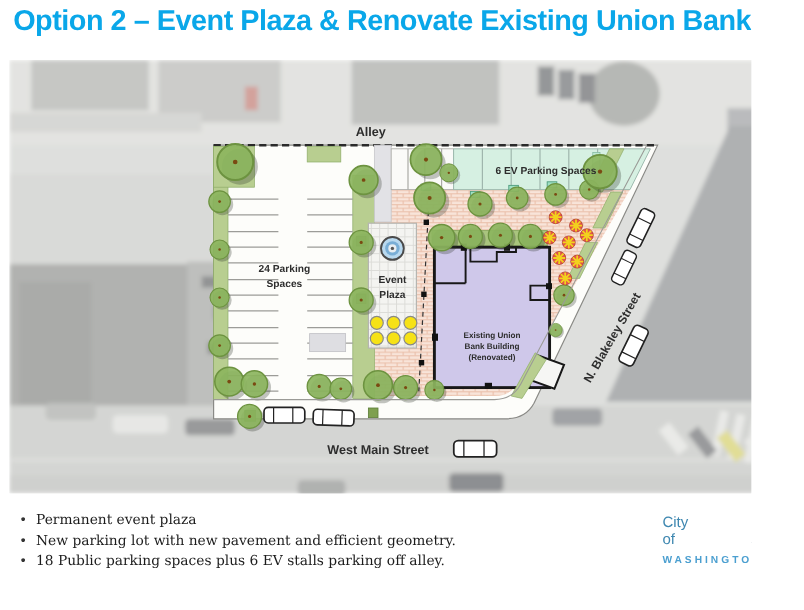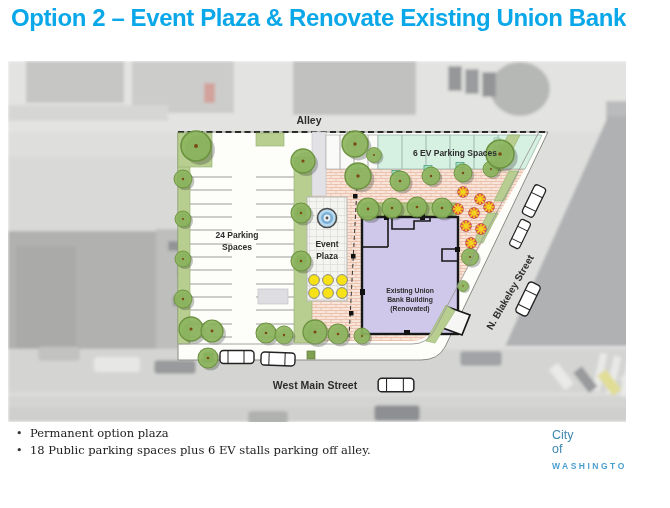--- a/index.html
+++ b/index.html
@@ -1,21 +1,21 @@
 <!DOCTYPE html>
 <html><head>
 <meta charset="utf-8">
 <style>
   html,body{margin:0;padding:0;background:#fff;}
   .page{position:relative;width:626px;height:508px;background:#ffffff;overflow:hidden;
         font-family:"Liberation Sans",sans-serif;}
   .title{position:absolute;left:11px;top:4px;width:650px;
          font-family:"Liberation Sans",sans-serif;font-weight:bold;font-size:24px;
          letter-spacing:-0.4px;color:#0aa7e9;white-space:nowrap;}
-  .map-wrap{position:absolute;left:8px;top:61px;width:654px;height:361px;}
+  .map-wrap{position:absolute;left:8px;top:50px;width:654px;height:361px;}
   .m-label{font-family:"Liberation Sans",sans-serif;fill:#2d2d2d;}
   .bullets{position:absolute;left:14px;top:427px;width:510px;list-style:none;margin:0;padding:0;
            font-family:"DejaVu Serif",serif;font-size:11.5px;color:#1c1c1c;}
   .bullets li{position:relative;padding-left:16px;margin-bottom:3.5px;line-height:13.5px;}
   .bullets li:before{content:"\2022";position:absolute;left:2px;top:0;font-size:11px;color:#333;}
   .logo{position:absolute;left:552px;top:428px;width:110px;}
   .logo-top{display:flex;align-items:flex-end;gap:46px;}
   .logo-cityof{font-size:12.5px;color:#3e87b0;margin-right:4px;padding-bottom:3px;}
   .logo-name{font-family:"DejaVu Serif",serif;font-weight:bold;font-size:19px;
              color:#223c5e;letter-spacing:0.5px;line-height:21px;}
@@ -277,21 +277,22 @@
       <text class="m-label" x="402" y="232" font-size="6.8" font-weight="700" text-anchor="middle">Existing Union</text>
       <text class="m-label" x="402" y="241" font-size="6.8" font-weight="700" text-anchor="middle">Bank Building</text>
       <text class="m-label" x="402" y="250" font-size="6.8" font-weight="700" text-anchor="middle">(Renovated)</text>
       <text class="m-label" x="307" y="328" font-size="10.5" font-weight="700" text-anchor="middle">West Main Street</text>
       <text class="m-label" font-size="10" font-weight="700" text-anchor="middle" transform="translate(505,233) rotate(-60)">N. Blakeley Street</text>
     </g>
   </svg>
   </div>
 
   <ul class="bullets">
-    <li>Permanent option  plaza</li>
+    <li>Permanent event  plaza</li>
+    <li>New parking lot with new pavement and efficient geometry.</li>
     <li>18 Public parking spaces plus 6 EV stalls parking off alley.</li>
   </ul>
 
   <div class="logo">
     <div class="logo-top">
       <span class="logo-cityof">City of</span>
       <svg width="58" height="28" viewBox="0 0 58 28">
         <polyline points="3,26 21,5 39,26" fill="none" stroke="#223c5e" stroke-width="3" stroke-linejoin="round"></polyline>
         <polyline points="12,26 20,17 28,26" fill="none" stroke="#6fb0d8" stroke-width="2.4" stroke-linejoin="round"></polyline>
         <polyline points="27,26 39,11 53,26" fill="none" stroke="#5aa0cf" stroke-width="2.8" stroke-linejoin="round"></polyline>

